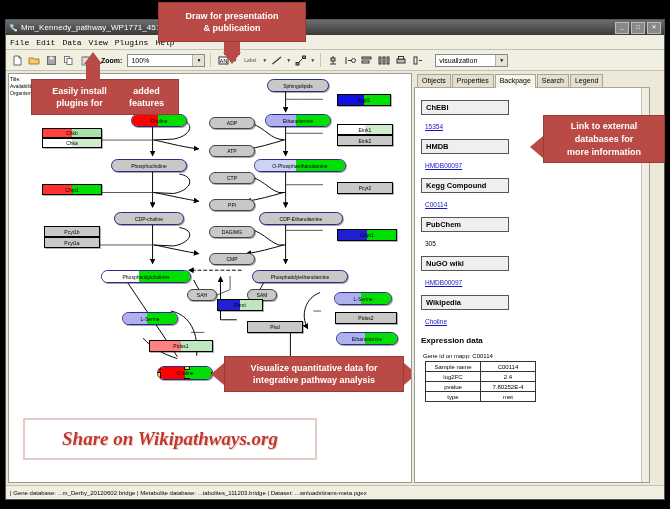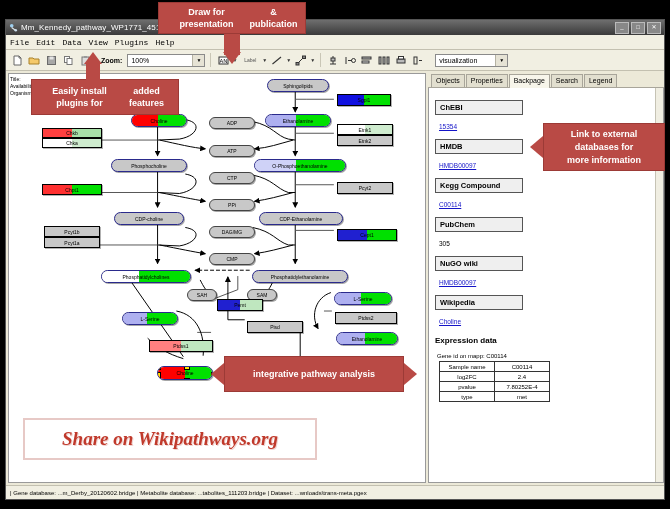--- a/index.html
+++ b/index.html
@@ -46,21 +46,21 @@
 
   .half{position:absolute;top:0;bottom:0;}
   .lbl{position:relative;z-index:3;font-size:5px;}
 
   .selected{outline:none;}
   .handle{position:absolute;width:4px;height:4px;background:#ffe400;border:1px solid #000;z-index:9;}
 
   svg.lines{position:absolute;inset:0;width:100%;height:100%;pointer-events:none;}
 
   
-  .side{width:236px;flex:0 0 236px;display:flex;flex-direction:column;margin:2px 0 2px 1px;min-height:0;}
+  .side{width:236px;flex:0 0 236px;display:flex;flex-direction:column;margin:2px 14px 2px 1px;min-height:0;}
   .tabstrip{display:flex;align-items:flex-end;height:14px;border-bottom:1px solid #a8a59a;padding-left:3px;gap:1px;background:#ece9d8;}
   .tab{font-size:7px;padding:1px 4px 1px;border:1px solid #a8a59a;border-bottom:none;background:#e2dfcf;color:#000;line-height:10px;}
   .tab.active{background:#f7f5ea;position:relative;top:1px;padding-bottom:2px;}
   .sidebody{flex:1 1 auto;background:#fff;border:1px solid #9a9a9a;border-top:none;overflow:hidden;position:relative;padding:6px 0 0 6px;}
   .dbhead{width:88px;border:1px solid #555;background:#efefef;font-size:7.5px;font-weight:bold;padding:2px 4px;box-sizing:border-box;margin-top:6px;color:#000;}
   .dblink{font-size:6.5px;color:#1414c8;text-decoration:underline;margin:3px 0 0 4px;display:inline-block;}
   .dbplain{font-size:6.5px;color:#000;margin:3px 0 0 4px;display:inline-block;}
   .exprhead{font-size:8px;font-weight:bold;margin:8px 0 0 0;color:#000;}
   .geneid{font-size:6px;margin:8px 0 2px 2px;color:#000;}
   table.expr{border-collapse:collapse;margin-left:4px;}
@@ -437,20 +437,21 @@
             <span class="lbl">Ptdss2</span>
           </div>
         </div>
 
       <div class="callout" style="left:22px;top:5px;width:148px;height:36px;flex-direction:row;">
         <div>Easily install plugins for</div>
         <div>added features</div>
       </div>
 
       <div class="callout" style="left:215px;top:282px;width:180px;height:36px;flex-direction:column;">
+        <div>Visualize quantitative data  for</div>
         <div>integrative pathway analysis</div>
       </div>
       <div class="arrow-lf" style="left:202px;top:289px;"></div>
       <div class="arrow-rt" style="left:395px;top:289px;"></div>
     </div>
 
     <div class="side">
       <div class="tabstrip">
         <div class="tab">Objects</div>
         <div class="tab">Properties</div>
@@ -487,31 +488,31 @@
         <div class="scrollcol"></div>
       </div>
     </div>
   </div>
 
   <div class="status">
     <span>| Gene database: ...m_Derby_20120602.bridge | Metabolite database: ...tabolites_111203.bridge | Dataset:  ...wnloads\trans-meta.pgex</span>
   </div>
 </div>
 
-<div class="callout" style="left:158px;top:2px;width:148px;height:32px;flex-direction:row;z-index:70;">
+<div class="callout" style="left:158px;top:2px;width:148px;height:40px;flex-direction:column;z-index:70;">
   <div>Draw for presentation</div>
   <div>&amp; publication</div>
 </div>
 <div class="stem" style="left:224px;top:34px;width:16px;height:21px;z-index:69;"></div>
 <div class="arrow-dn" style="left:223px;top:52px;z-index:69;"></div>
 
 <div class="stem" style="left:86px;top:62px;width:14px;height:18px;z-index:69;"></div>
 <div class="arrow-up" style="left:84px;top:52px;z-index:69;"></div>
 
-<div class="callout" style="left:543px;top:123px;width:122px;height:48px;flex-direction:column;z-index:70;line-height:13px;">
+<div class="callout" style="left:543px;top:115px;width:122px;height:48px;flex-direction:column;z-index:70;line-height:13px;">
   <div>Link  to external</div>
   <div>databases  for</div>
   <div>more information</div>
 </div>
 <div class="arrow-lf" style="left:530px;top:136px;z-index:69;"></div>
 
 <div class="sharebox">
   <span>Share on Wikipathways.org</span>
 </div>
 

